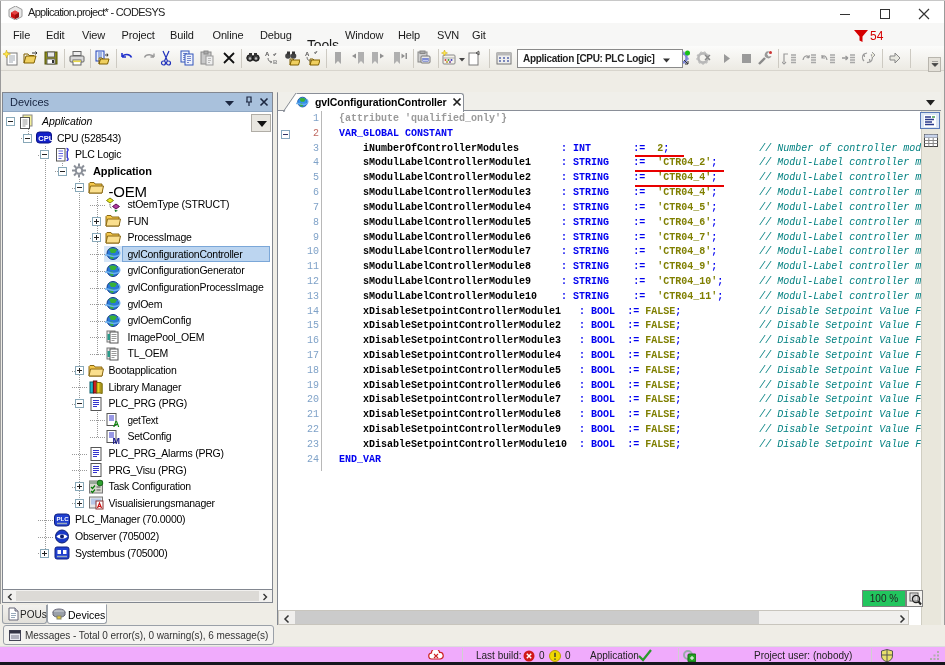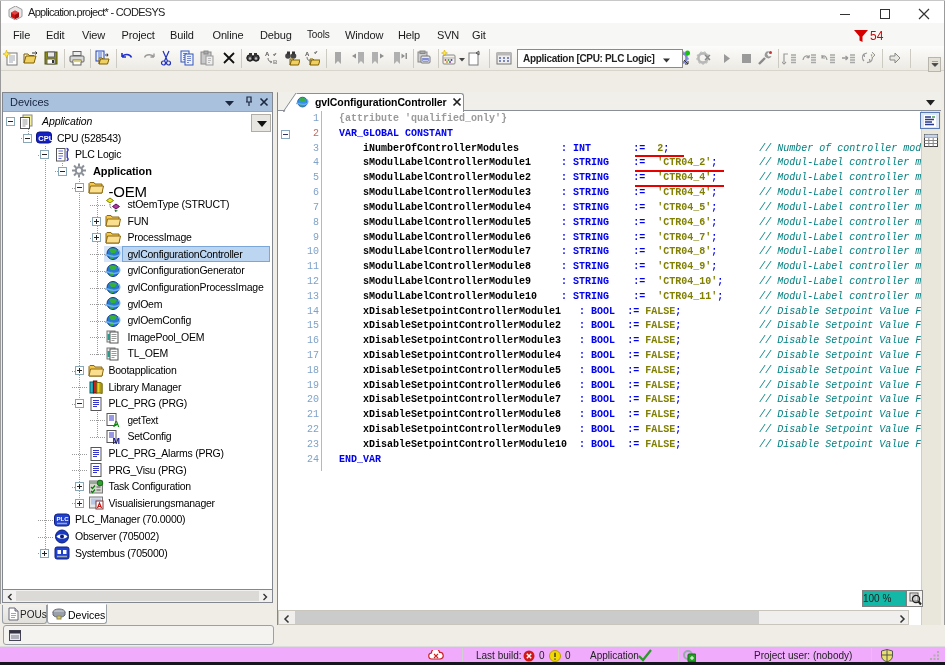--- a/index.html
+++ b/index.html
@@ -35,21 +35,21 @@
 </div>
 
 <div class="ab" style="left:1px;top:23px;width:943px;height:23px;background:#f7f7f6">
  <div class="ab" style="left:12px;top:6px;font-size:11px;letter-spacing:-0.15px;color:#1a1a1a">File</div>
  <div class="ab" style="left:45px;top:6px;font-size:11px;letter-spacing:-0.15px;color:#1a1a1a">Edit</div>
  <div class="ab" style="left:81px;top:6px;font-size:11px;letter-spacing:-0.15px;color:#1a1a1a">View</div>
  <div class="ab" style="left:120.5px;top:6px;font-size:11px;letter-spacing:-0.15px;color:#1a1a1a">Project</div>
  <div class="ab" style="left:169px;top:6px;font-size:11px;letter-spacing:-0.15px;color:#1a1a1a">Build</div>
  <div class="ab" style="left:211.5px;top:6px;font-size:11px;letter-spacing:-0.15px;color:#1a1a1a">Online</div>
  <div class="ab" style="left:259px;top:6px;font-size:11px;letter-spacing:-0.15px;color:#1a1a1a">Debug</div>
- <div class="ab" style="left:306px;top:6px;font-size:10px;letter-spacing:-0.15px;color:#1a1a1a">Tools</div>
+ <div class="ab" style="left:306px;top:14px;font-size:14px;letter-spacing:-0.15px;color:#1a1a1a">Tools</div>
  <div class="ab" style="left:344px;top:6px;font-size:11px;letter-spacing:-0.15px;color:#1a1a1a">Window</div>
  <div class="ab" style="left:397px;top:6px;font-size:11px;letter-spacing:-0.15px;color:#1a1a1a">Help</div>
  <div class="ab" style="left:436px;top:6px;font-size:11px;letter-spacing:-0.15px;color:#1a1a1a">SVN</div>
  <div class="ab" style="left:471px;top:6px;font-size:11px;letter-spacing:-0.15px;color:#1a1a1a">Git</div>
 
  <svg class="ab" style="left:853px;top:7px" width="14" height="12" viewBox="0 0 14 12">
       <path d="M0,0 L14,0 L8.5,6.5 L8.5,12 L5.5,10.5 L5.5,6.5 Z" fill="#d50000"></path>
     </svg>
  <div class="ab" style="left:869px;top:6px;font-size:12px;font-weight:normal;color:#d50000">54</div>
 </div>
@@ -615,21 +615,21 @@
     <i class="idn">xDisableSetpointControllerModule6</i>   <i class="kw">:</i> <i class="kw">BOOL</i>  <i class="kw">:=</i> <i class="val">FALSE</i><i class="kw">;</i>             <i class="cm">// Disable Setpoint Value FALSE</i>
     <i class="idn">xDisableSetpointControllerModule7</i>   <i class="kw">:</i> <i class="kw">BOOL</i>  <i class="kw">:=</i> <i class="val">FALSE</i><i class="kw">;</i>             <i class="cm">// Disable Setpoint Value FALSE</i>
     <i class="idn">xDisableSetpointControllerModule8</i>   <i class="kw">:</i> <i class="kw">BOOL</i>  <i class="kw">:=</i> <i class="val">FALSE</i><i class="kw">;</i>             <i class="cm">// Disable Setpoint Value FALSE</i>
     <i class="idn">xDisableSetpointControllerModule9</i>   <i class="kw">:</i> <i class="kw">BOOL</i>  <i class="kw">:=</i> <i class="val">FALSE</i><i class="kw">;</i>             <i class="cm">// Disable Setpoint Value FALSE</i>
     <i class="idn">xDisableSetpointControllerModule10</i>  <i class="kw">:</i> <i class="kw">BOOL</i>  <i class="kw">:=</i> <i class="val">FALSE</i><i class="kw">;</i>             <i class="cm">// Disable Setpoint Value FALSE</i>
 <i class="kw">END_VAR</i></div>
   </div>
 <div class="ab" style="left:635px;top:155.2px;width:49px;height:2px;background:#e80000"></div>
 <div class="ab" style="left:635px;top:170.1px;width:89px;height:2px;background:#e80000"></div>
 <div class="ab" style="left:635px;top:184.9px;width:89px;height:2px;background:#e80000"></div>
-<div class="ab" style="left:862px;top:590px;width:44px;height:17px;background:#14b8a6;border:1px solid #808080;font-size:10px;color:#222;line-height:15px">100 %</div>
+<div class="ab" style="left:862px;top:590px;width:44px;height:17px;background:#22c55e;border:1px solid #808080;font-size:10px;color:#222;text-align:center;line-height:15px">100 %</div>
 <div class="ab" style="left:906px;top:590px;width:17px;height:17px;background:#f4f3ef;border:1px solid #808080"></div>
 <svg class="ab" style="left:908px;top:592px" width="14" height="14" viewBox="0 0 14 14">
     <rect x="2" y="1" width="8" height="8" fill="#fff" stroke="#555"></rect>
     <path d="M3.5 3h5M3.5 5h5M3.5 7h5" stroke="#999"></path>
     <circle cx="8" cy="7" r="3.6" fill="none" stroke="#222" stroke-width="1.2"></circle>
     <path d="M10.5,9.5 L13,12.5" stroke="#222" stroke-width="2"></path>
   </svg>
 <div class="ab" style="left:278px;top:610px;width:631px;height:15px;background:#f0efed;border:1px solid #c8c5bd">
 <svg class="ab" style="left:4px;top:4px" width="8" height="8" viewBox="0 0 8 8">
       <path d="M5.5,0.5 L2,4 L5.5,7.5" stroke="#333" fill="none" stroke-width="1.5"></path>
@@ -640,20 +640,21 @@
 <div class="ab" style="left:16px;top:0px;width:464px;height:13px;background:#cbcbcb"></div>
 </div>
 
 <div class="ab" style="left:0;top:625px;width:945px;height:21px;background:#EFEDE6"></div>
 <div class="ab" style="left:3px;top:625px;width:271px;height:20px;background:#f4f3f0;border:1px solid #9aa0a8;border-radius:3px">
  <svg class="ab" style="left:5px;top:4px" width="12" height="11" viewBox="0 0 12 11">
       <rect x="0.5" y="0.5" width="11" height="10" fill="#e8e8f0" stroke="#445"></rect>
       <rect x="0.5" y="0.5" width="11" height="3" fill="#334"></rect>
       <path d="M2 6h8M2 8h8" stroke="#778"></path>
     </svg>
+ <div class="ab" style="left:21px;top:4px;font-size:10px;letter-spacing:-0.05px;color:#333">Messages - Total 0 error(s), 0 warning(s), 6 message(s)</div>
 </div>
 
 <div class="ab" style="left:0;top:646px;width:945px;height:32px;background:#f0abfc;border-top:1px solid #dcdcdc">
  <svg class="ab" style="left:428px;top:3px" width="17" height="11" viewBox="0 0 17 11">
       <path d="M4,9 a3,3 0 0 1 -0.5,-6 a4,4 0 0 1 8,-0.5 a3,3 0 0 1 1,6.3 Z" fill="#fff" stroke="#cc2222" stroke-width="1.2"></path>
       <path d="M6,4 l4,4 M10,4 l-4,4" stroke="#cc2222" stroke-width="1.1"></path>
     </svg>
  <div class="ab" style="left:462px;top:1px;width:1px;height:14px;background:#d0d0d0"></div>
  <div class="ab" style="left:476px;top:3px;font-size:10px;color:#222">Last build:</div>
  <svg class="ab" style="left:523px;top:2.5px" width="12" height="12" viewBox="0 0 12 12">

